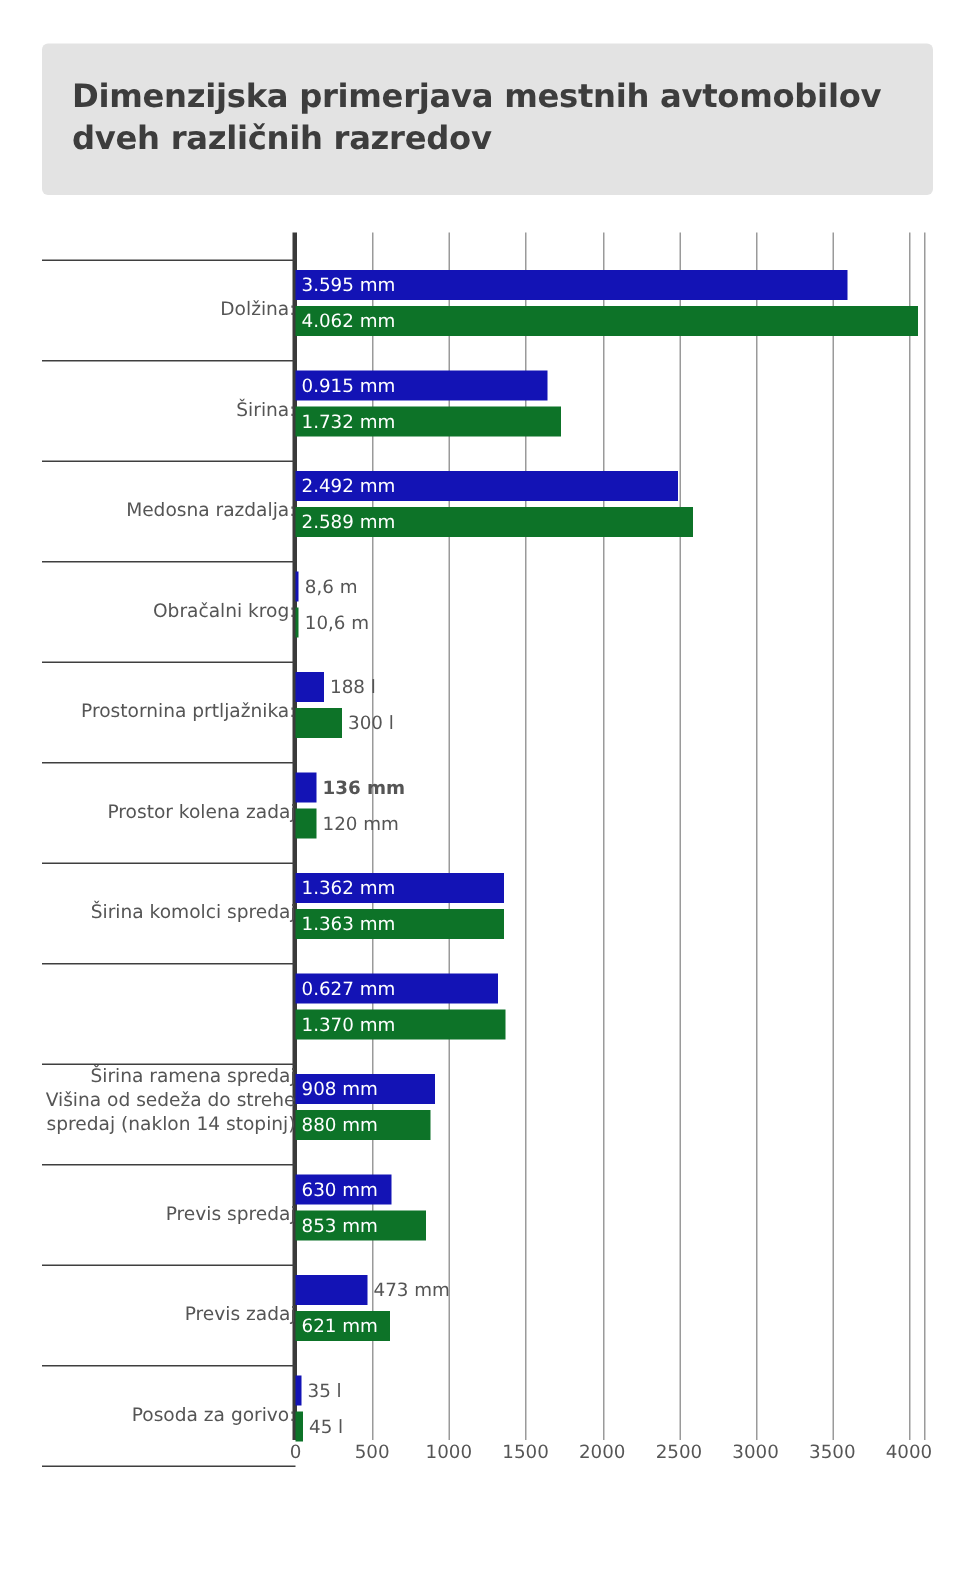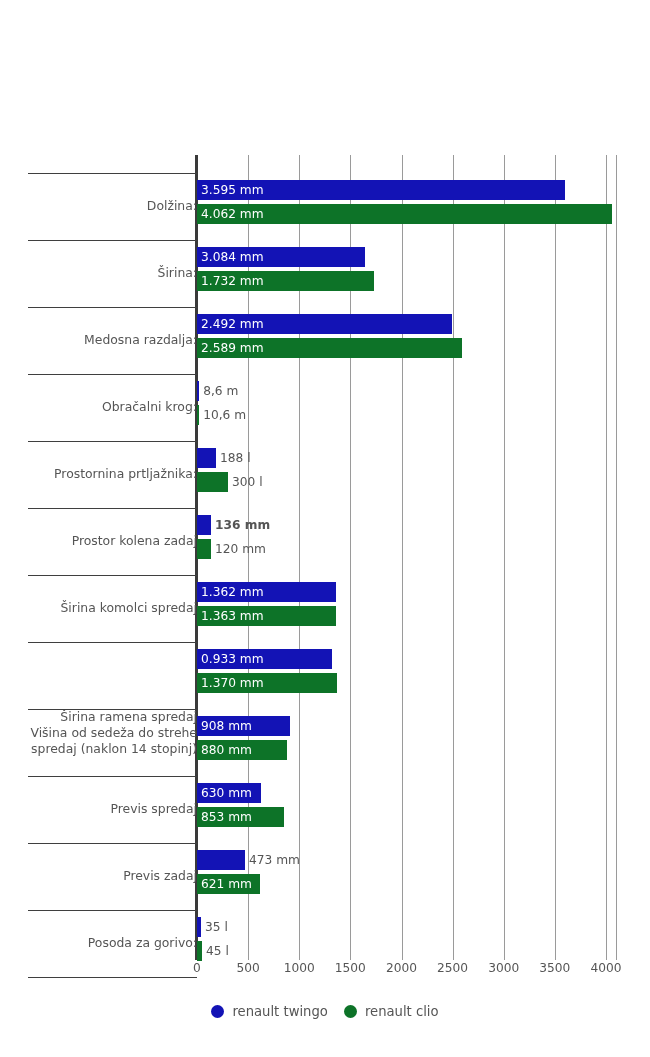--- a/index.html
+++ b/index.html
@@ -143,20 +143,23 @@
     font-size: 13.2px;
     color: #555555;
     white-space: nowrap;
   }
 </style>
 </head>
 <body>
 
 <div id="root">
 
+  <div id="title-box">
+    <div id="title-text">Dimenzijska primerjava mestnih avtomobilov dveh različnih razredov</div>
+  </div>
 
   <div id="plot">
       <div class="gridline" style="left: 51.125px;"></div>
       <div class="gridline" style="left: 102.25px;"></div>
       <div class="gridline" style="left: 153.375px;"></div>
       <div class="gridline" style="left: 204.5px;"></div>
       <div class="gridline" style="left: 255.625px;"></div>
       <div class="gridline" style="left: 306.75px;"></div>
       <div class="gridline" style="left: 357.875px;"></div>
       <div class="gridline" style="left: 409px;"></div>
@@ -172,21 +175,21 @@
         <div class="bar-label inside">3.595 mm</div>
       </div>
       <div class="bar" style="left: 197px; top: 207px;">
         <div class="bar-rect" style="width: 415px; background: rgb(13, 115, 40);"></div>
         <div class="bar-label inside">4.062 mm</div>
       </div>
       <div class="row-sep" style="top: 240px;"></div>
       <div class="cat-label" style="top: 265px;">Širina:</div>
       <div class="bar" style="left: 197px; top: 250px;">
         <div class="bar-rect" style="width: 168px; background: rgb(19, 19, 181);"></div>
-        <div class="bar-label inside">3.084 mm</div>
+        <div class="bar-label inside">0.915 mm</div>
       </div>
       <div class="bar" style="left: 197px; top: 274px; justify-content: flex-end;">
         <div class="bar-rect" style="width: 177px; background: rgb(13, 115, 40);"></div>
         <div class="bar-label inside">1.732 mm</div>
       </div>
       <div class="row-sep" style="top: 307px;"></div>
       <div class="cat-label" style="top: 332px;">Medosna razdalja:</div>
       <div class="bar" style="left: 197px; top: 317px;">
         <div class="bar-rect" style="width: 255px; background: rgb(19, 19, 181);"></div>
         <div class="bar-label inside">2.492 mm</div>
@@ -232,21 +235,21 @@
         <div class="bar-label inside">1.362 mm</div>
       </div>
       <div class="bar" style="left: 197px; top: 609px;">
         <div class="bar-rect" style="width: 139px; background: rgb(13, 115, 40);"></div>
         <div class="bar-label inside">1.363 mm</div>
       </div>
       <div class="row-sep" style="top: 642px;"></div>
       <div class="cat-label" style="top: 667px; margin-top: 42px;">Širina ramena spredaj</div>
       <div class="bar" style="left: 197px; top: 652px;">
         <div class="bar-rect" style="width: 135px; background: rgb(19, 19, 181);"></div>
-        <div class="bar-label inside">0.933 mm</div>
+        <div class="bar-label inside">0.627 mm</div>
       </div>
       <div class="bar" style="left: 197px; top: 676px;">
         <div class="bar-rect" style="width: 140px; background: rgb(13, 115, 40);"></div>
         <div class="bar-label inside">1.370 mm</div>
       </div>
       <div class="row-sep" style="top: 709px;"></div>
       <div class="cat-label" style="top: 725px;">Višina od sedeža do strehe spredaj (naklon 14 stopinj)</div>
       <div class="bar" style="left: 197px; top: 719px;">
         <div class="bar-rect" style="width: 93px; background: rgb(19, 19, 181);"></div>
         <div class="bar-label inside">908 mm</div>
@@ -293,24 +296,14 @@
       <div class="xtick" style="left: 248.125px;">500</div>
       <div class="xtick" style="left: 299.25px;">1000</div>
       <div class="xtick" style="left: 350.375px;">1500</div>
       <div class="xtick" style="left: 401.5px;">2000</div>
       <div class="xtick" style="left: 452.625px;">2500</div>
       <div class="xtick" style="left: 503.75px;">3000</div>
       <div class="xtick" style="left: 554.875px;">3500</div>
       <div class="xtick" style="left: 606px;">4000</div>
     </div>
 
-  <div id="legend">
-      <div class="legend-item">
-        <span class="legend-dot" style="background: rgb(19, 19, 181);"></span>
-        <span class="legend-text">renault twingo</span>
-      </div>
-      <div class="legend-item">
-        <span class="legend-dot" style="background: rgb(13, 115, 40);"></span>
-        <span class="legend-text">renault clio</span>
-      </div>
-    </div>
 
 </div>
 
 </body></html>

